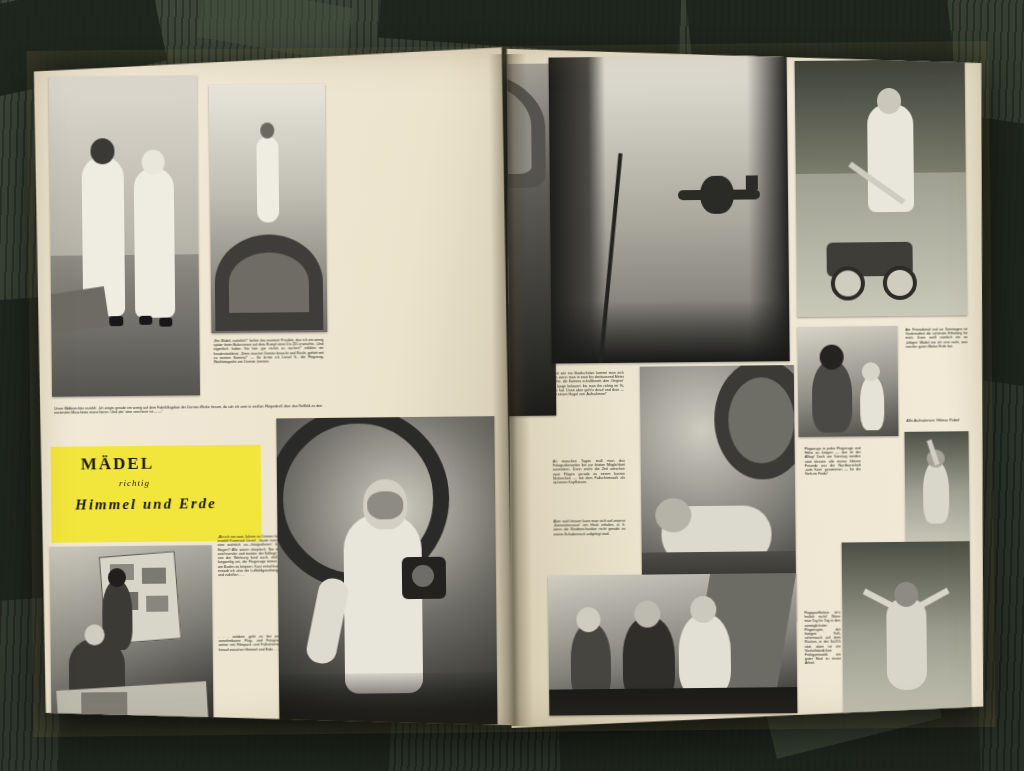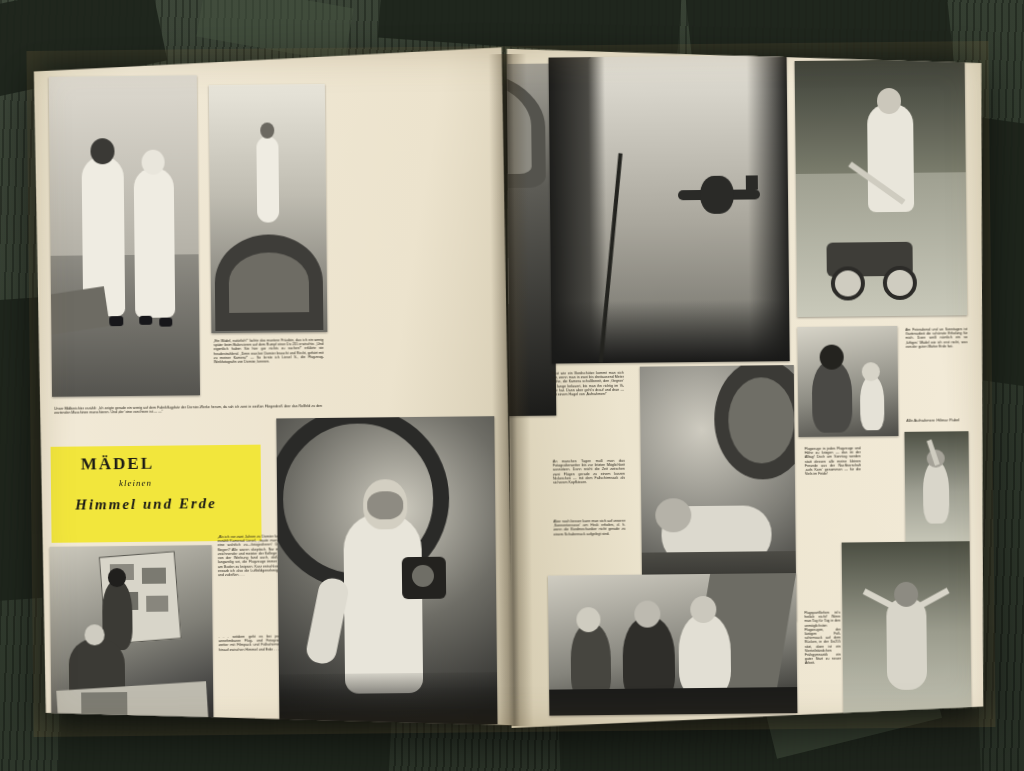--- a/index.html
+++ b/index.html
@@ -106,21 +106,21 @@
         <div style="position:absolute;left:4px;top:150px;width:108px;height:96px;background:#3e3d39;border-radius:60% 60% 0 0;"></div>
         <div style="position:absolute;left:18px;top:168px;width:80px;height:60px;background:#6e6c64;border-radius:55% 55% 0 0;"></div>
       </div>
 
       <div class="cap" style="left:184px;top:290px;width:110px;">„Ein Mädel, natürlich!“ lachte das muntere Fräulein, das ich ein wenig später beim Balancieren auf dem Rumpf einer Do 215 erwischte. „Und eigentlich haben Sie hier gar nichts zu suchen!“ erklärte sie freudestrahlend. „Denn was bei Dornier braucht und Recht, gehört mit zu meiner Kamera!“ — So lernte ich Liesel S., die Flugzeug-Werkfotografin von Dornier, kennen.</div>
 
       <div class="cap" style="left:24px;top:356px;width:268px;">Unser Bildberichter erzählt: „Ich zeigte gerade ein wenig auf dem Fabrikflugplatz der Dornier-Werke herum, da sah ich zwei in weißen Fliegerdreß über das Rollfeld zu den wartenden Maschinen marschieren. Und ‚der‘ eine von ihnen ist — —“</div>
 
       <div class="yellowbox" style="left:20px;top:396px;width:210px;height:96px;"></div>
       <div class="hl hl1" style="left:50px;top:404px;">MÄDEL</div>
-      <div class="hl hl2" style="left:88px;top:428px;">kleinen</div>
+      <div class="hl hl2" style="left:88px;top:428px;">richtig</div>
       <div class="hl hl3" style="left:44px;top:446px;">Himmel und Erde</div>
 
       <div class="txt" style="left:186px;top:486px;width:66px;">„Als ich vor zwei Jahren zu Dornier kam“, erzählt Kamerad Liesel, „traute man mir eine wahr­lich zu—fotografieren! Doch fliegen? Alle waren skeptisch. Nur mein zeichnender und meister der Kollege hier von der Werbung fand auch, daß es langweilig sei, die Flugzeuge immer nur am Boden zu knipsen. Kurz entschlossen erwarb ich also die Luftbildgeneh­migung und zuließen . . .</div>
       <div class="txt" style="left:186px;top:586px;width:66px;">. . . seitdem geht es bei jedem annehmbaren Flug- und Fotografier­wetter mit Filmpack und Fallschirmsack hinauf zwischen Himmel und Erde . . .</div>
 
       <div class="ph gray4" style="left:18px;top:496px;width:162px;height:176px;">
         <div style="position:absolute;inset:0;background:linear-gradient(160deg,#cdcabe 0%,#7f7e76 55%,#29292a 100%);"></div>
         <div style="position:absolute;left:52px;top:8px;width:74px;height:86px;background:#d8d5c9;transform:rotate(-4deg);border:1px solid #57564f;"></div>
         <div style="position:absolute;left:60px;top:18px;width:24px;height:16px;background:#8b8980;"></div>
         <div style="position:absolute;left:92px;top:22px;width:24px;height:16px;background:#7b7a71;"></div>

